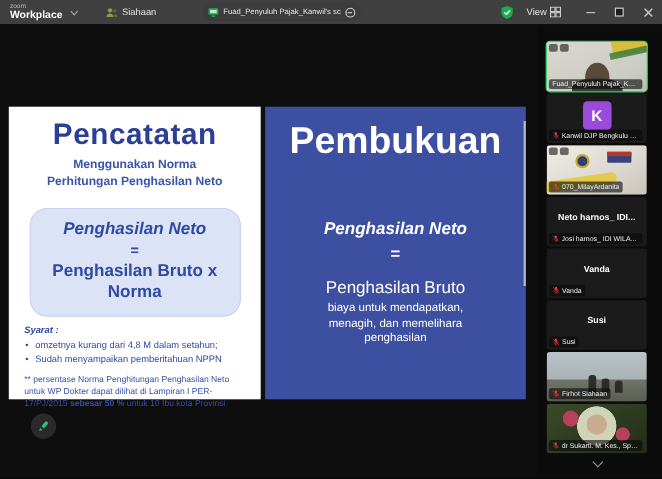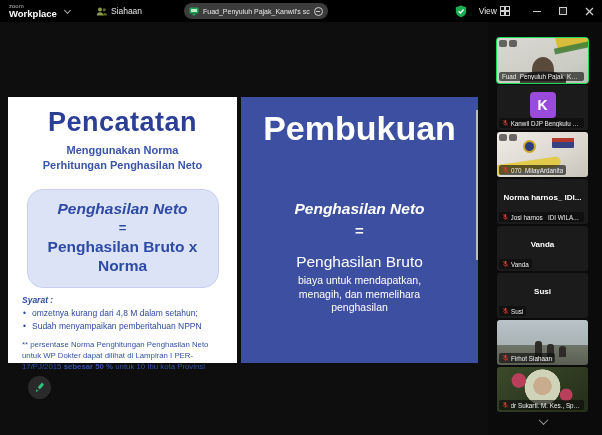--- a/index.html
+++ b/index.html
@@ -1,21 +1,21 @@
 <!DOCTYPE html>
 <html><head>
 <meta charset="utf-8">
 <style>
   * { margin:0; padding:0; box-sizing:border-box; }
   html,body { width:602px; height:435px; overflow:hidden; background:#000; }
   body { font-family:"Liberation Sans", sans-serif; }
   .window { position:relative; width:602px; height:435px; background:#121212; overflow:hidden; }
 
   
-  .titlebar { position:absolute; top:0; left:0; right:0; height:22px; background:#000000;
+  .titlebar { position:absolute; top:0; left:0; right:0; height:22px; background:#404040;
               display:flex; align-items:center; color:#e8e8e8; }
   .brand { display:flex; flex-direction:column; justify-content:center; padding-left:9px; line-height:1; }
   .brand .zoom-small { font-size:6px; color:#bdbdbd; }
   .brand .workplace { font-size:9.5px; font-weight:bold; color:#fff; }
   .chev { width:5px; height:5px; border-right:1.2px solid #a8a8a8; border-bottom:1.2px solid #a8a8a8;
           transform:rotate(45deg); margin:0 0 2px 8px; }
   .meeting { display:flex; align-items:center; gap:4px; margin-left:26px; font-size:8.5px; color:#e4e4e4; }
   .share-pill { position:absolute; left:184px; top:3px; height:16px; background:#3c3c3c; border-radius:8px;
                 display:flex; align-items:center; gap:4px; padding:0 5px; }
   .share-pill .txt { font-size:7px; color:#e9e9e9; white-space:nowrap; }
@@ -245,21 +245,21 @@
         <svg width="7" height="8" viewBox="0 0 12 13">
           <rect x="4.4" y="1" width="3.2" height="6" rx="1.6" fill="#e03a3a"></rect>
           <path d="M2.5 6a3.5 3.5 0 0 0 7 0 M6 9.5 V12" fill="none" stroke="#e03a3a" stroke-width="1.1"></path>
           <line x1="1.5" y1="1.5" x2="10.5" y2="11" stroke="#e03a3a" stroke-width="1.2"></line>
         </svg>
         <span>070_MilayArdanita</span>
       </div>
     </div>
 
     <div class="tile" style="top:157px">
-      <div class="center-name">Norma harnos_ IDI...</div>
+      <div class="center-name">Neto harnos_ IDI...</div>
       <div class="name-pill">
         <svg width="7" height="8" viewBox="0 0 12 13">
           <rect x="4.4" y="1" width="3.2" height="6" rx="1.6" fill="#e03a3a"></rect>
           <path d="M2.5 6a3.5 3.5 0 0 0 7 0 M6 9.5 V12" fill="none" stroke="#e03a3a" stroke-width="1.1"></path>
           <line x1="1.5" y1="1.5" x2="10.5" y2="11" stroke="#e03a3a" stroke-width="1.2"></line>
         </svg>
         <span>Josi harnos_ IDI WILAYA...</span>
       </div>
     </div>
 

